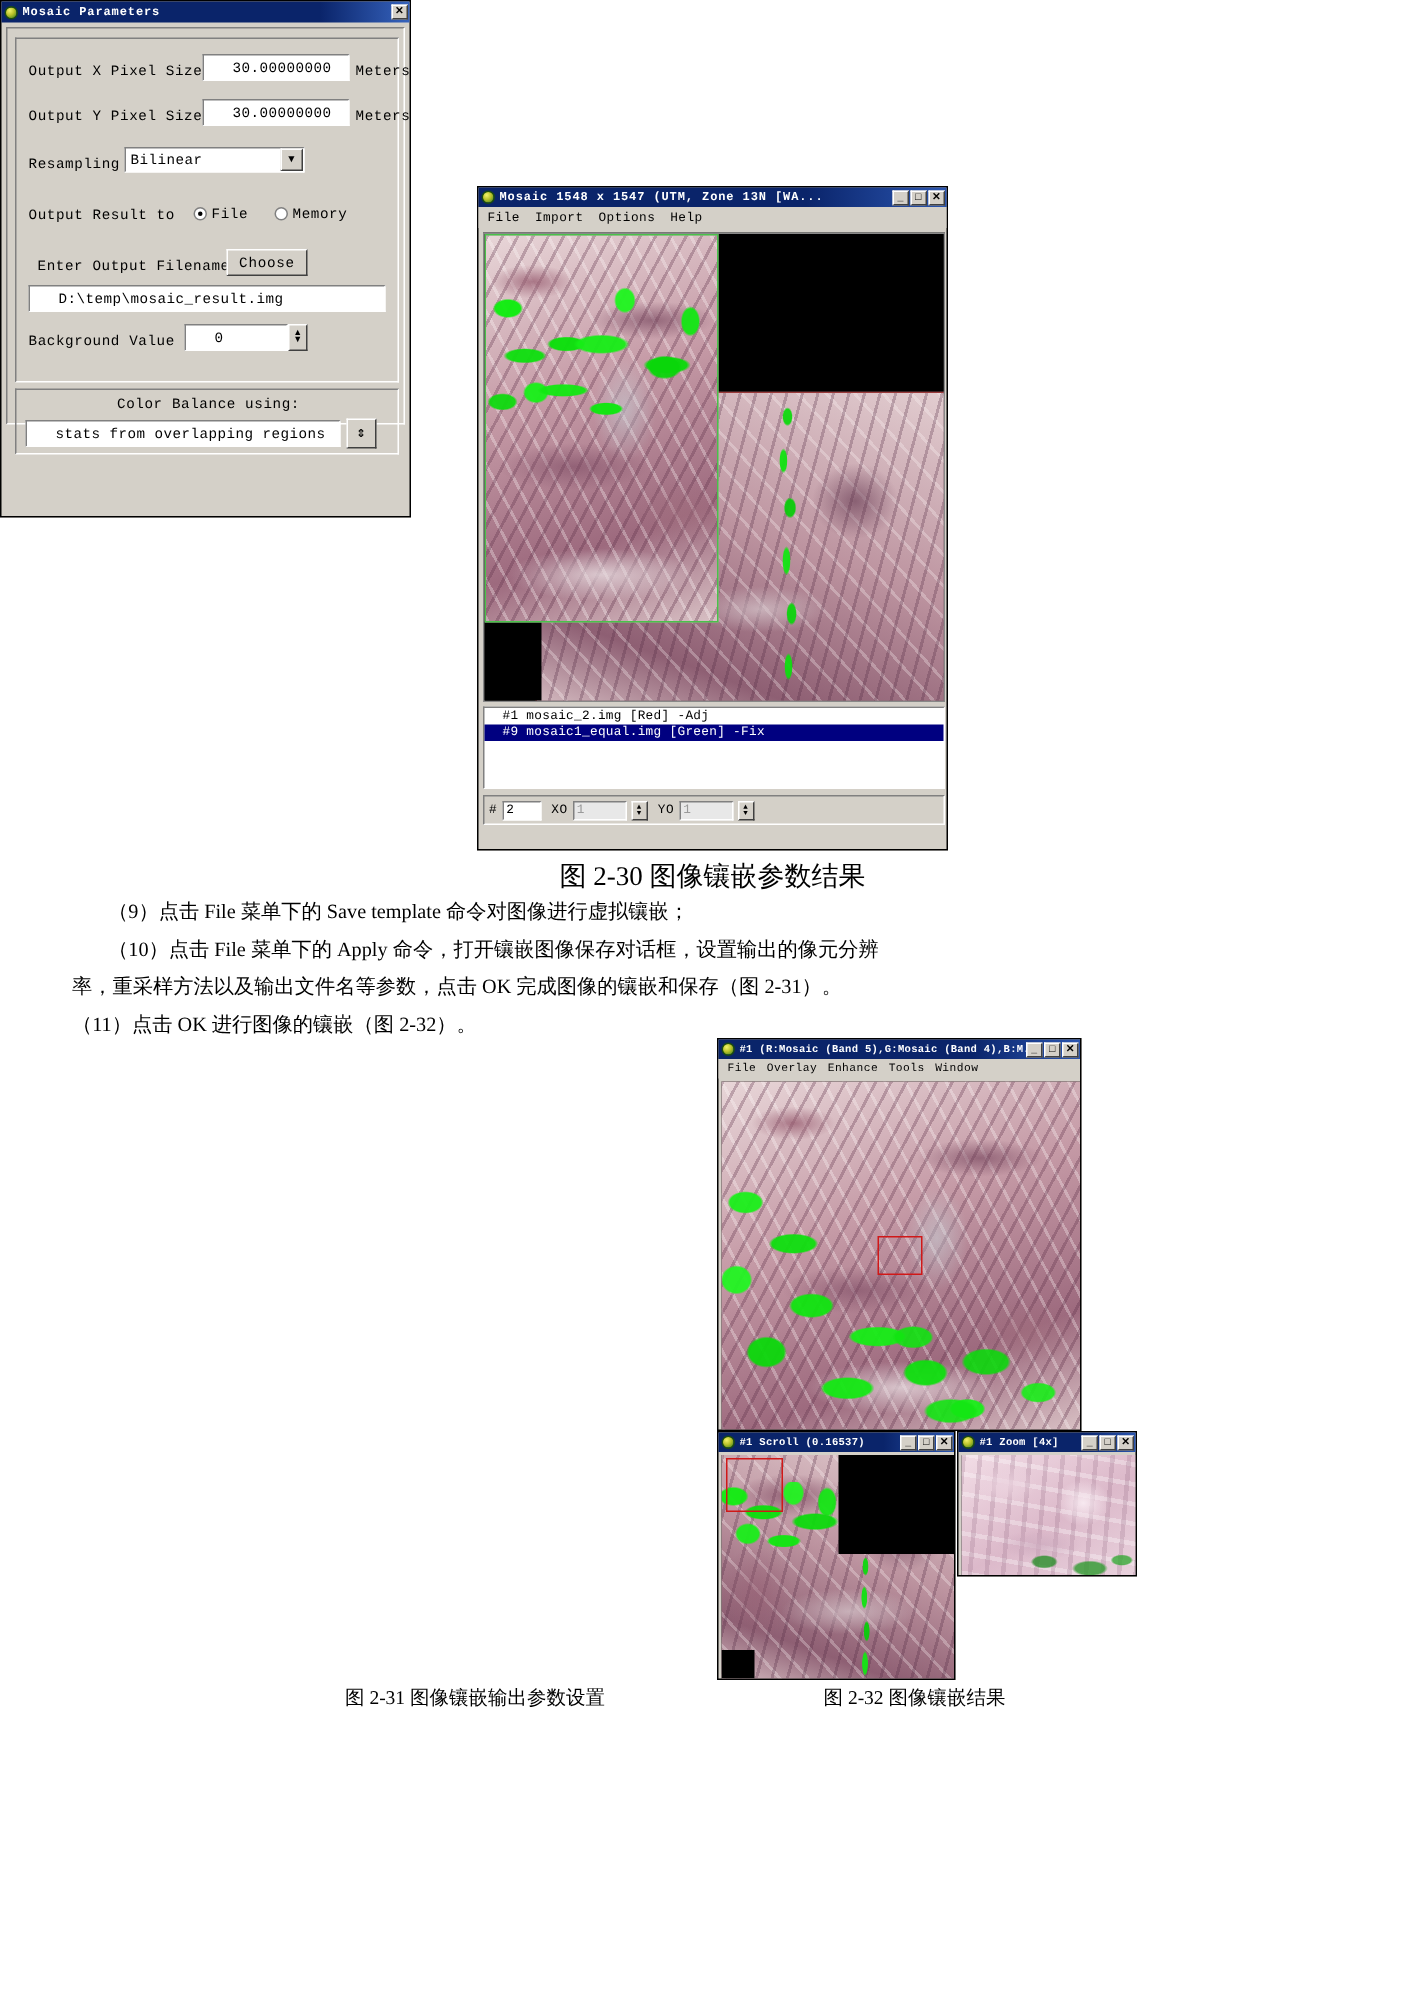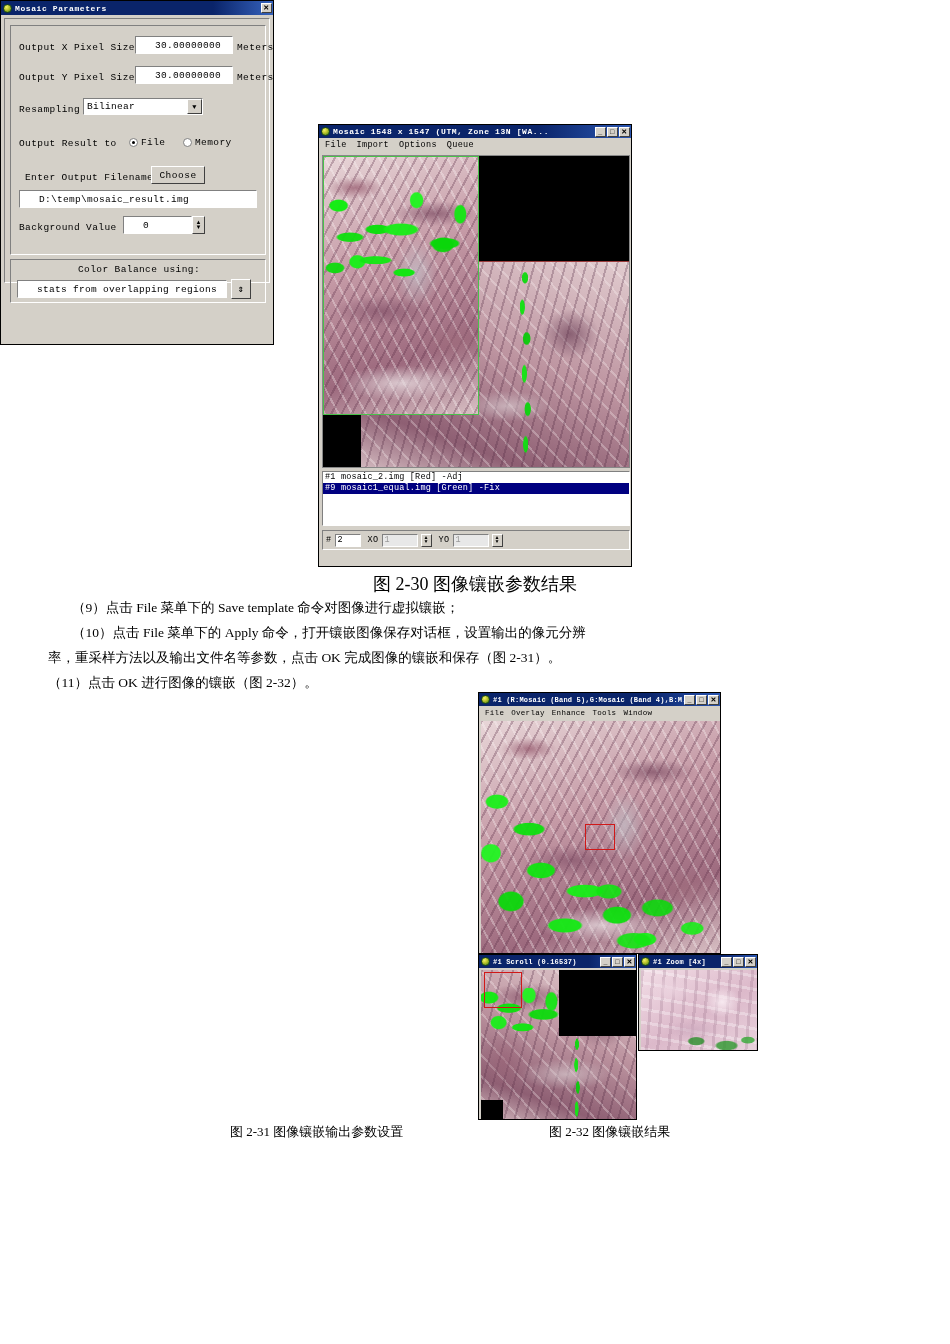--- a/index.html
+++ b/index.html
@@ -183,21 +183,21 @@
       linear-gradient(150deg,#f2dde6 0%, #dcb9ca 55%, #e9d2dd 100%);
     image-rendering: pixelated;
   }
 
   .caption { position:absolute; font-size:13px; color:#000; font-family:"Liberation Serif", serif; white-space:nowrap; }
 
   
   #mosaic-list { position:absolute; left:3px; top:346px; width:308px; height:55px;
                  background:#fff; border:1px solid #808080; border-right-color:#fff; border-bottom-color:#fff;
                  font-family:"Liberation Mono", monospace; font-size:8.5px; }
-  #mosaic-list .row { height:11px; line-height:11px; padding-left:2px; letter-spacing:.2px; white-space:nowrap; }
+  #mosaic-list .row { height:11px; line-height:11px; padding-left:12px; letter-spacing:.2px; white-space:nowrap; }
   #mosaic-list .row.sel { background:#000080; color:#fff; }
   #mosaic-status { position:absolute; left:3px; top:405px; width:308px; height:20px;
                    border:1px solid #808080; border-right-color:#fff; border-bottom-color:#fff;
                    display:flex; align-items:center; gap:3px; padding-left:3px; }
   #mosaic-status .lbl { font-size:8.5px; }
   .sm-field { height:13px; background:#fff; border:1px solid #808080; border-right-color:#fff; border-bottom-color:#fff;
               font-family:"Liberation Mono", monospace; font-size:8.5px; display:flex; align-items:center; padding-left:2px; }
   .sm-field.dim { background:#e8e8e8; color:#9a9a9a; }
   .sm-spin { height:13px; width:11px; background:#d4d0c8; border:1px solid #fff;
              border-right-color:#404040; border-bottom-color:#404040;
@@ -213,21 +213,21 @@
     <span class="tb-btns">
       <span class="tb-btn">_</span>
       <span class="tb-btn">□</span>
       <span class="tb-btn">✕</span>
     </span>
   </div>
   <div class="menubar">
     <span>File</span>
     <span>Import</span>
     <span>Options</span>
-    <span>Queue</span>
+    <span>Help</span>
   </div>
 
   <div id="mosaic-canvas">
 
     <div class="tile sat-b" style="left:34px; top:105px; width:274px; height:208px; border:1px solid #9b3b3b;"></div>
 
     <div class="veg" style="left:185px; top:112px; width:34px; height:196px; opacity:.95;
                 background-image:
                   radial-gradient(ellipse 5px 9px at 50% 5%, #0fd90f 0 55%, transparent 70%),
                   radial-gradient(ellipse 4px 12px at 42% 20%, #12e312 0 55%, transparent 70%),

